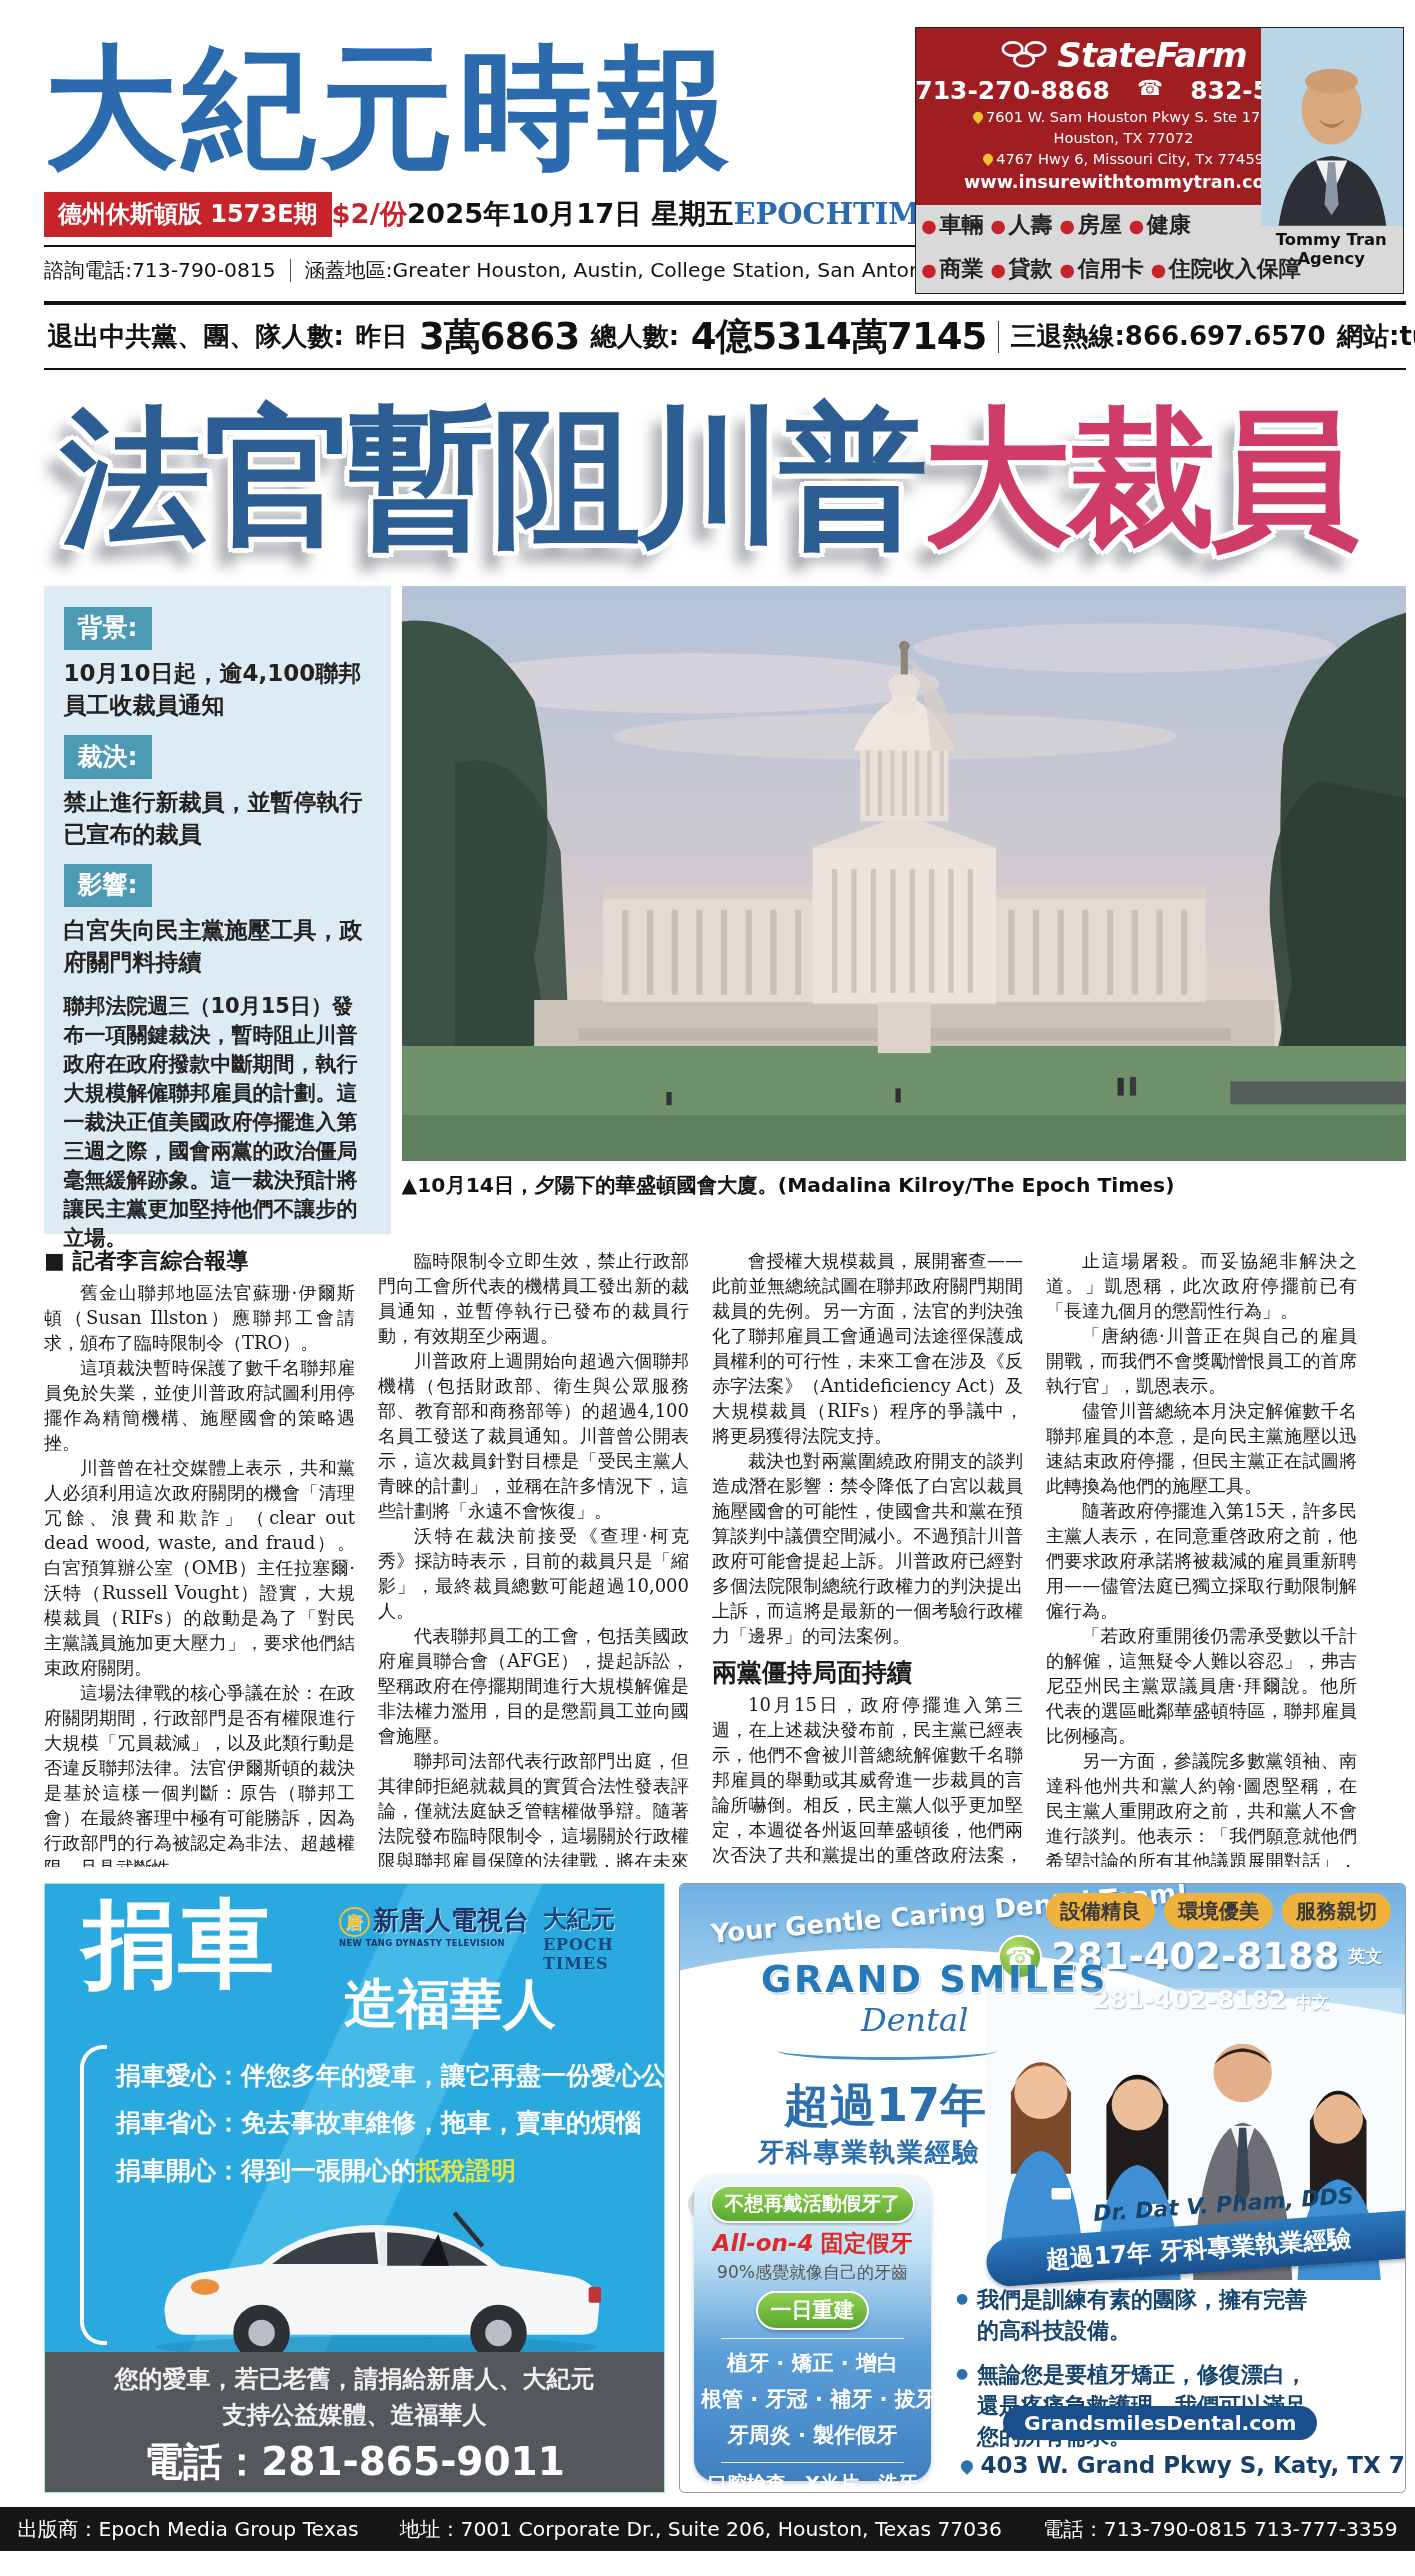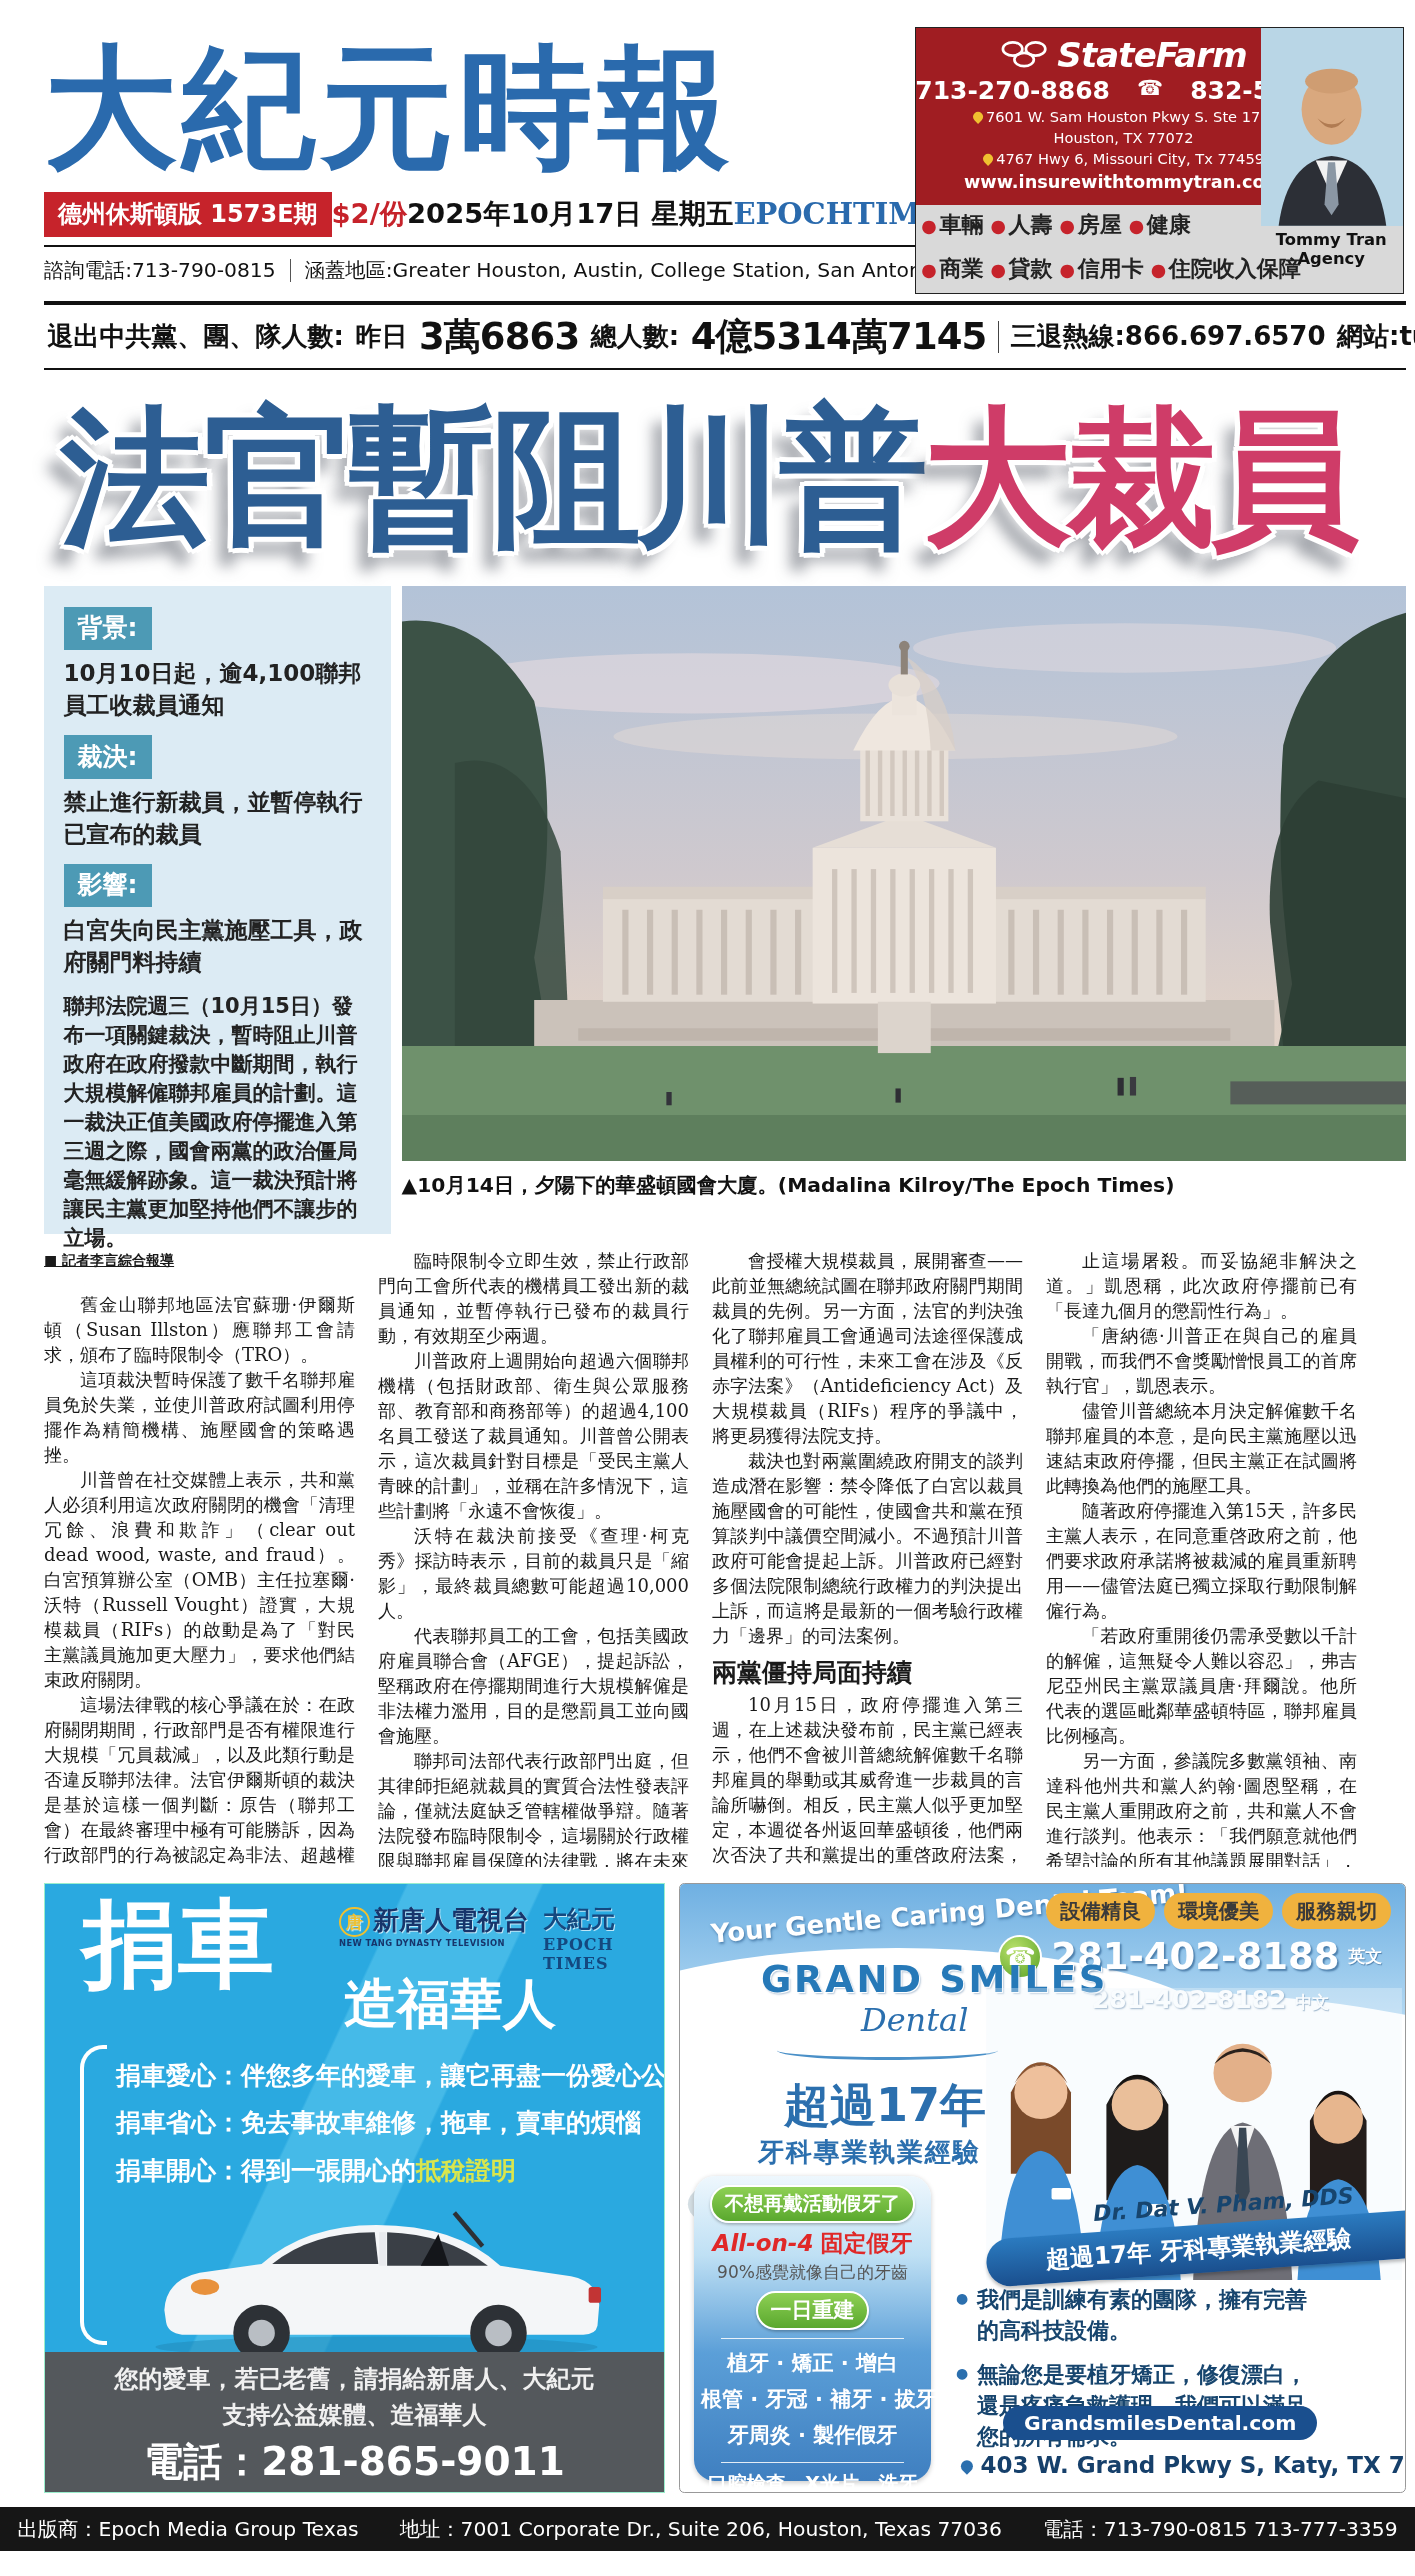--- a/index.html
+++ b/index.html
@@ -55,21 +55,21 @@
   .ib-label{display:inline-block;background:#4d9ab5;color:#fff;font-size:25px;font-weight:bold;padding:4.4px 14px 6.2px;}
   .ib-text{font-size:23px;line-height:32px;font-weight:bold;color:#222;margin:7px 0 14px;}
   .ib-intro{font-size:21px;line-height:29px;font-weight:bold;color:#222;margin-top:8.8px;}
   .photo-col{flex:1;}
   .capitol{width:100%;height:575px;display:block;}
   .caption{font-size:20.3px;font-weight:bold;margin-top:10.6px;}
 
   
   .article-row{display:flex;gap:23px;margin:14px 8.8px 0 44px;height:619px;overflow:hidden;}
   .article-col{width:311px;overflow:hidden;font-family:"DejaVu Serif",serif;font-size:18px;line-height:25px;text-align:justify;color:#1a1a1a;}
-  .byline{font-family:"DejaVu Sans",sans-serif;font-size:14px;font-weight:bold;margin:0 0 19px;text-decoration:underline;}
+  .byline{font-family:"DejaVu Sans",sans-serif;font-size:22px;font-weight:bold;margin:0 0 7px;}
   .col-para{margin:0;text-indent:2em;}
   .col-subhead{font-family:"DejaVu Sans",sans-serif;font-size:25px;font-weight:bold;margin:12.4px 0 7px;text-indent:0;}
 
   
   .ads-row{display:flex;gap:14px;margin:16px 8.8px 0 44px;height:610px;}
 
   
   .car-ad{width:619px;position:relative;background:linear-gradient(115deg,#2aa9e0 40%,#45bae8 40.3%,#45bae8 55%,#2aa9e0 55.3%);overflow:hidden;border:0.9px solid #9ec;}
   .car-title{position:absolute;left:37px;top:12.4px;font-size:96px;font-weight:bold;color:#fff;line-height:1;}
   .car-logos{position:absolute;left:294px;top:19.5px;display:flex;gap:14px;align-items:flex-start;}

